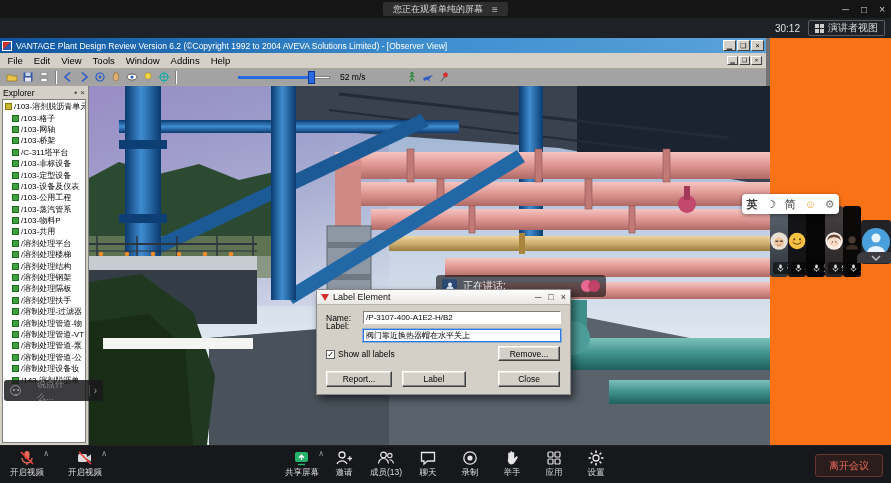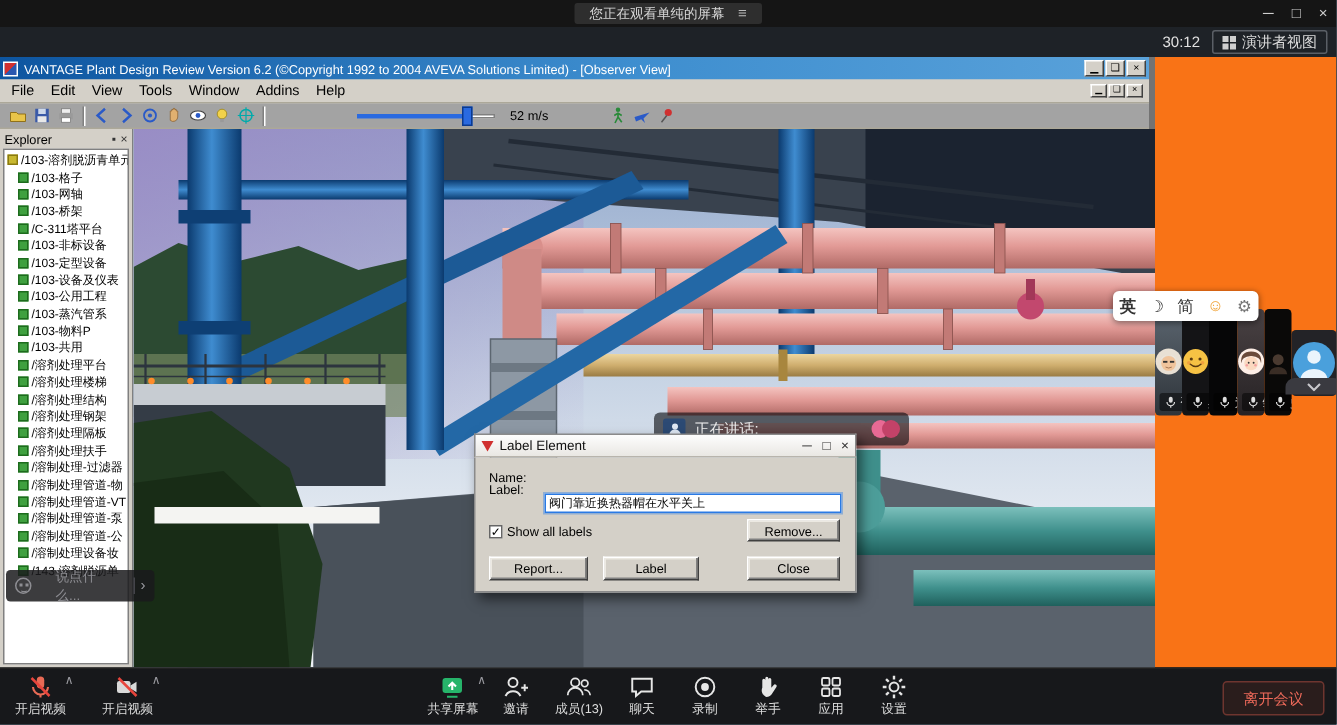--- a/index.html
+++ b/index.html
@@ -505,20 +505,21 @@
       <span class="vlogo"></span>
       <span>Label Element</span>
       <span class="dlg-controls">
         <span>─</span>
         <span>□</span>
         <span>×</span>
       </span>
     </div>
     <div class="dlg-body">
       <div class="dlg-row" style="left:9px;top:8px;">Name:</div>
+      <input class="dlg-input" style="left: 46px; top: 6px; width: 198px;" value="/P-3107-400-A1E2-H/B2">
       <div class="dlg-row" style="left:9px;top:16px;">Label:</div>
       <input class="dlg-input focused" style="left: 46px; top: 24px; width: 198px;" value="阀门靠近换热器帽在水平关上">
       <div class="dlg-row" style="left:9px;top:44px;">
         <span class="checkbox">✓</span>
         <span>Show all labels</span>
       </div>
       <button class="btn95" style="right:10px;top:41px;width:62px;height:15px;">Remove...</button>
       <button class="btn95" style="left:9px;top:66px;width:66px;height:16px;">Report...</button>
       <button class="btn95" style="left:85px;top:66px;width:64px;height:16px;">Label</button>
       <button class="btn95" style="right:10px;top:66px;width:62px;height:16px;">Close</button>

